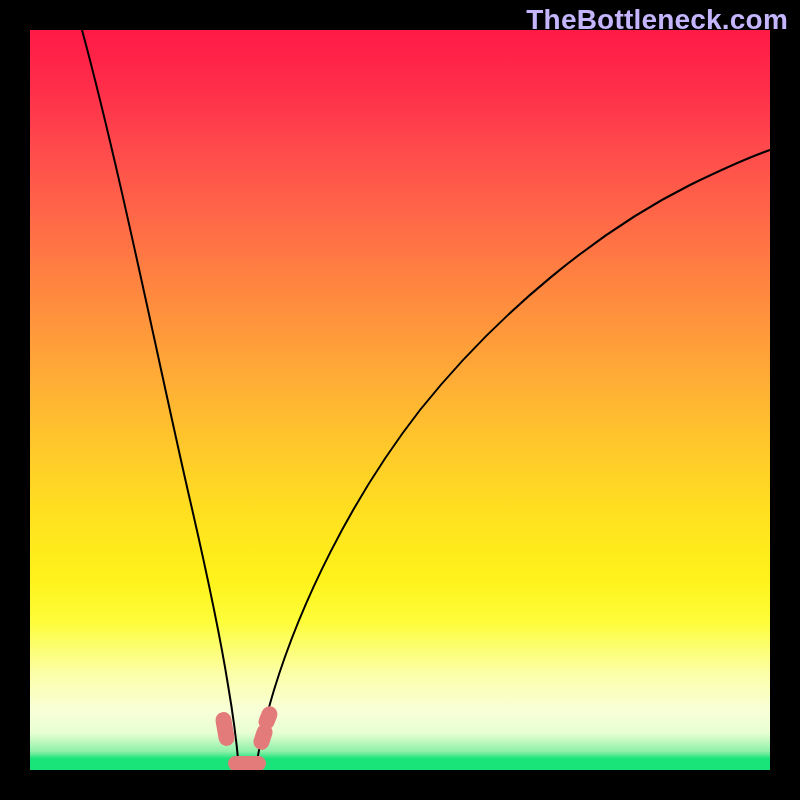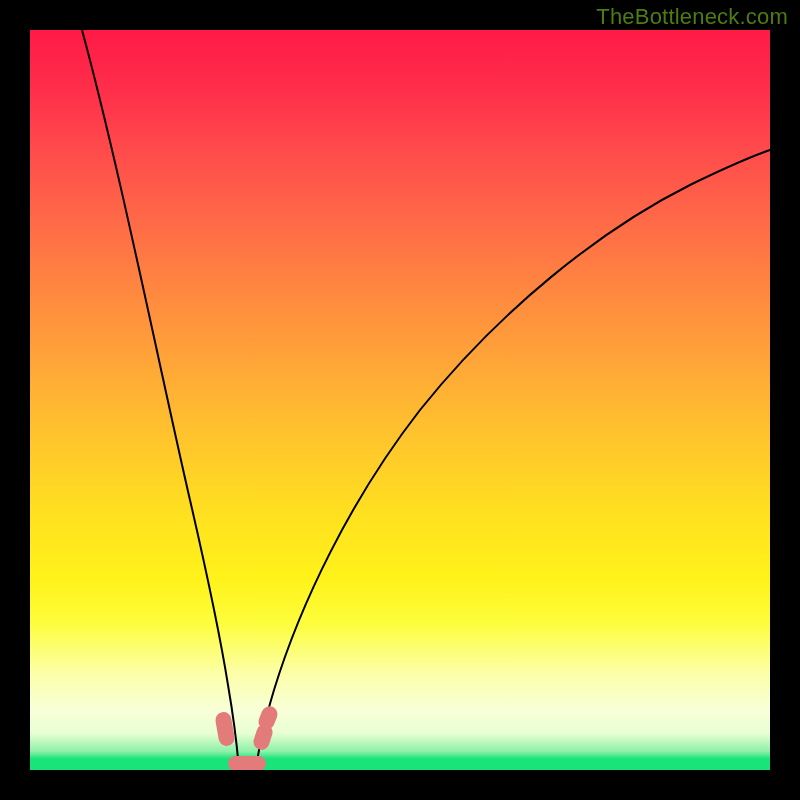--- a/index.html
+++ b/index.html
@@ -13,23 +13,23 @@
   .frame {
     position: relative;
     width: 800px;
     height: 800px;
     background: #000;
   }
   .watermark {
     position: absolute;
     top: 4px;
     right: 12px;
-    color: #4d7c0f;
-    font-size: 22px;
-    font-weight: 400;
+    color: #c4b5fd;
+    font-size: 28px;
+    font-weight: 700;
     letter-spacing: 0.2px;
     z-index: 5;
   }
   .plot {
     position: absolute;
     left: 30px;
     top: 30px;
     width: 740px;
     height: 740px;
     background: linear-gradient(to bottom,

